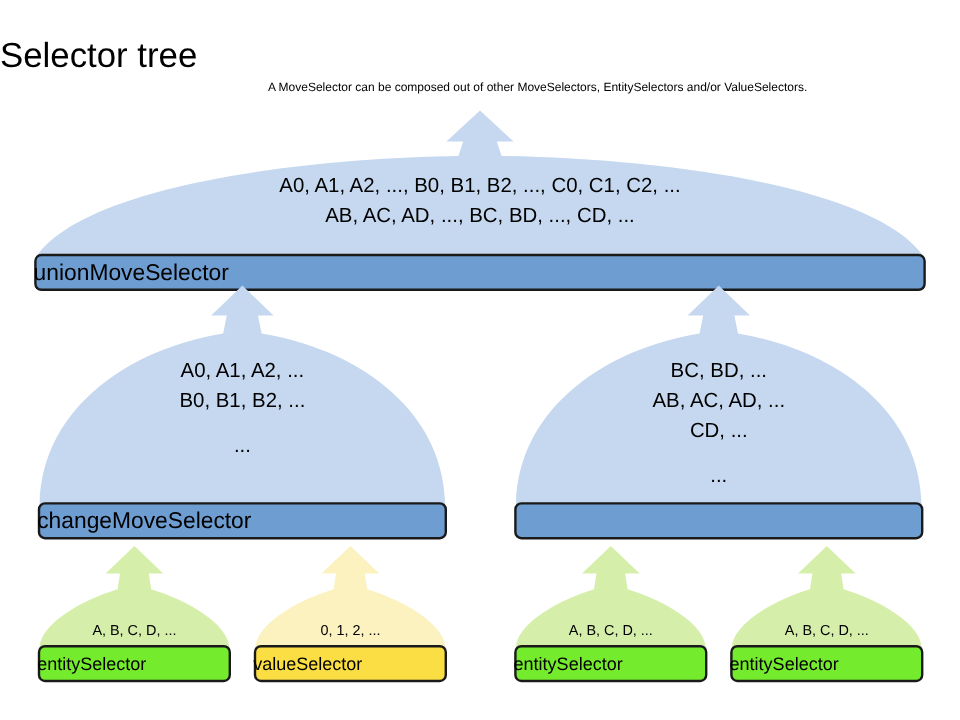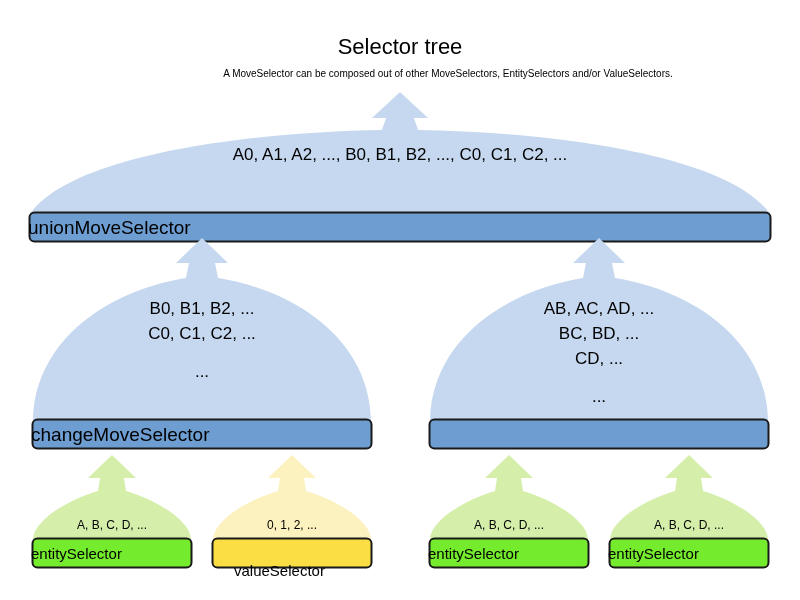--- a/index.html
+++ b/index.html
@@ -19,22 +19,21 @@
     position: absolute;
     inset: 0;
     width: 800px;
     height: 600px;
   }
   .title {
     position: absolute;
     left: 0;
     top: 28px;
     width: 800px;
-    text-align: center;
-    font-size: 22px;
+    font-size: 29px;
     font-weight: normal;
     letter-spacing: 0px;
     line-height: 38px;
   }
   .subtitle {
     position: absolute;
     left: 0;
     top: 66px;
     width: 800px;
     text-align: center;
@@ -93,53 +92,54 @@
     <svg width="744" height="150" viewBox="0 0 744 150">
       <path d="M 372 0 L 400 26 L 386 26 L 390 38
                C 520 40 700 62 742 122
                L 742 126 L 2 126 L 2 122
                C 44 62 224 40 354 38
                L 358 26 L 344 26 Z" fill="#c5d8ef" stroke="none"></path>
       <rect x="1.5" y="120.5" width="741" height="29" rx="5" ry="5" fill="#6d9dd1" stroke="#1a1a1a" stroke-width="2"></rect>
     </svg>
     <div class="node-content" style="top:50px;">
       <div class="content-line">A0, A1, A2, ..., B0, B1, B2, ..., C0, C1, C2, ...</div>
+      <div class="content-line">AB, AC, AD, ..., BC, BD, ..., CD, ...</div>
     </div>
     <div class="label-bar-text" style="top:126px;">unionMoveSelector</div>
   </div>
 
   <div class="node" style="left:31px; top:238px; width:342px; height:212px;">
     <svg width="342" height="212" viewBox="0 0 342 212">
       <path d="M 171 0 L 197 25 L 184 25 L 187 40
                C 262 52 338 100 340 182
                L 340 186 L 2 186 L 2 182
                C 4 100 80 52 155 40
                L 158 25 L 145 25 Z" fill="#c5d8ef" stroke="none"></path>
       <rect x="1.5" y="181.5" width="339" height="29" rx="5" ry="5" fill="#6d9dd1" stroke="#1a1a1a" stroke-width="2"></rect>
     </svg>
     <div class="node-content" style="top:58px;">
+      <div class="content-line">A0, A1, A2, ...</div>
       <div class="content-line">B0, B1, B2, ...</div>
-      <div class="content-line">C0, C1, C2, ...</div>
       <div class="content-line" style="margin-top:13px;">...</div>
     </div>
     <div class="label-bar-text" style="top:187px;">changeMoveSelector</div>
   </div>
 
   <div class="node" style="left:428px; top:238px; width:342px; height:212px;">
     <svg width="342" height="212" viewBox="0 0 342 212">
       <path d="M 171 0 L 197 25 L 184 25 L 187 40
                C 262 52 338 100 340 182
                L 340 186 L 2 186 L 2 182
                C 4 100 80 52 155 40
                L 158 25 L 145 25 Z" fill="#c5d8ef" stroke="none"></path>
       <rect x="1.5" y="181.5" width="339" height="29" rx="5" ry="5" fill="#6d9dd1" stroke="#1a1a1a" stroke-width="2"></rect>
     </svg>
     <div class="node-content" style="top:58px;">
+      <div class="content-line">BC, BD, ...</div>
       <div class="content-line">AB, AC, AD, ...</div>
-      <div class="content-line">BC, BD, ...</div>
       <div class="content-line">CD, ...</div>
       <div class="content-line" style="margin-top:13px;">...</div>
     </div>
   </div>
 
   <div class="node" style="left:31px; top:455px; width:162px; height:114px;">
     <svg width="162" height="114" viewBox="0 0 162 114">
       <path d="M 81 0 L 105 23 L 93 23 L 95 36
                C 128 46 159 66 160 84
                L 160 88 L 2 88 L 2 84
@@ -158,21 +158,21 @@
       <path d="M 81 0 L 105 23 L 93 23 L 95 36
                C 128 46 159 66 160 84
                L 160 88 L 2 88 L 2 84
                C 3 66 34 46 67 36
                L 69 23 L 57 23 Z" fill="#fbf2bf" stroke="none"></path>
       <rect x="1.5" y="83.5" width="159" height="29" rx="5" ry="5" fill="#fade43" stroke="#1a1a1a" stroke-width="2"></rect>
     </svg>
     <div class="node-content" style="top:58px;">
       <div class="content-line small">0, 1, 2, ...</div>
     </div>
-    <div class="label-bar-text leaf" style="top:106px;margin-left:23px;">valueSelector</div>
+    <div class="label-bar-text leaf" style="top:89px;">valueSelector</div>
   </div>
 
   <div class="node" style="left:428px; top:455px; width:162px; height:114px;">
     <svg width="162" height="114" viewBox="0 0 162 114">
       <path d="M 81 0 L 105 23 L 93 23 L 95 36
                C 128 46 159 66 160 84
                L 160 88 L 2 88 L 2 84
                C 3 66 34 46 67 36
                L 69 23 L 57 23 Z" fill="#d5efab" stroke="none"></path>
       <rect x="1.5" y="83.5" width="159" height="29" rx="5" ry="5" fill="#74ec2d" stroke="#1a1a1a" stroke-width="2"></rect>

